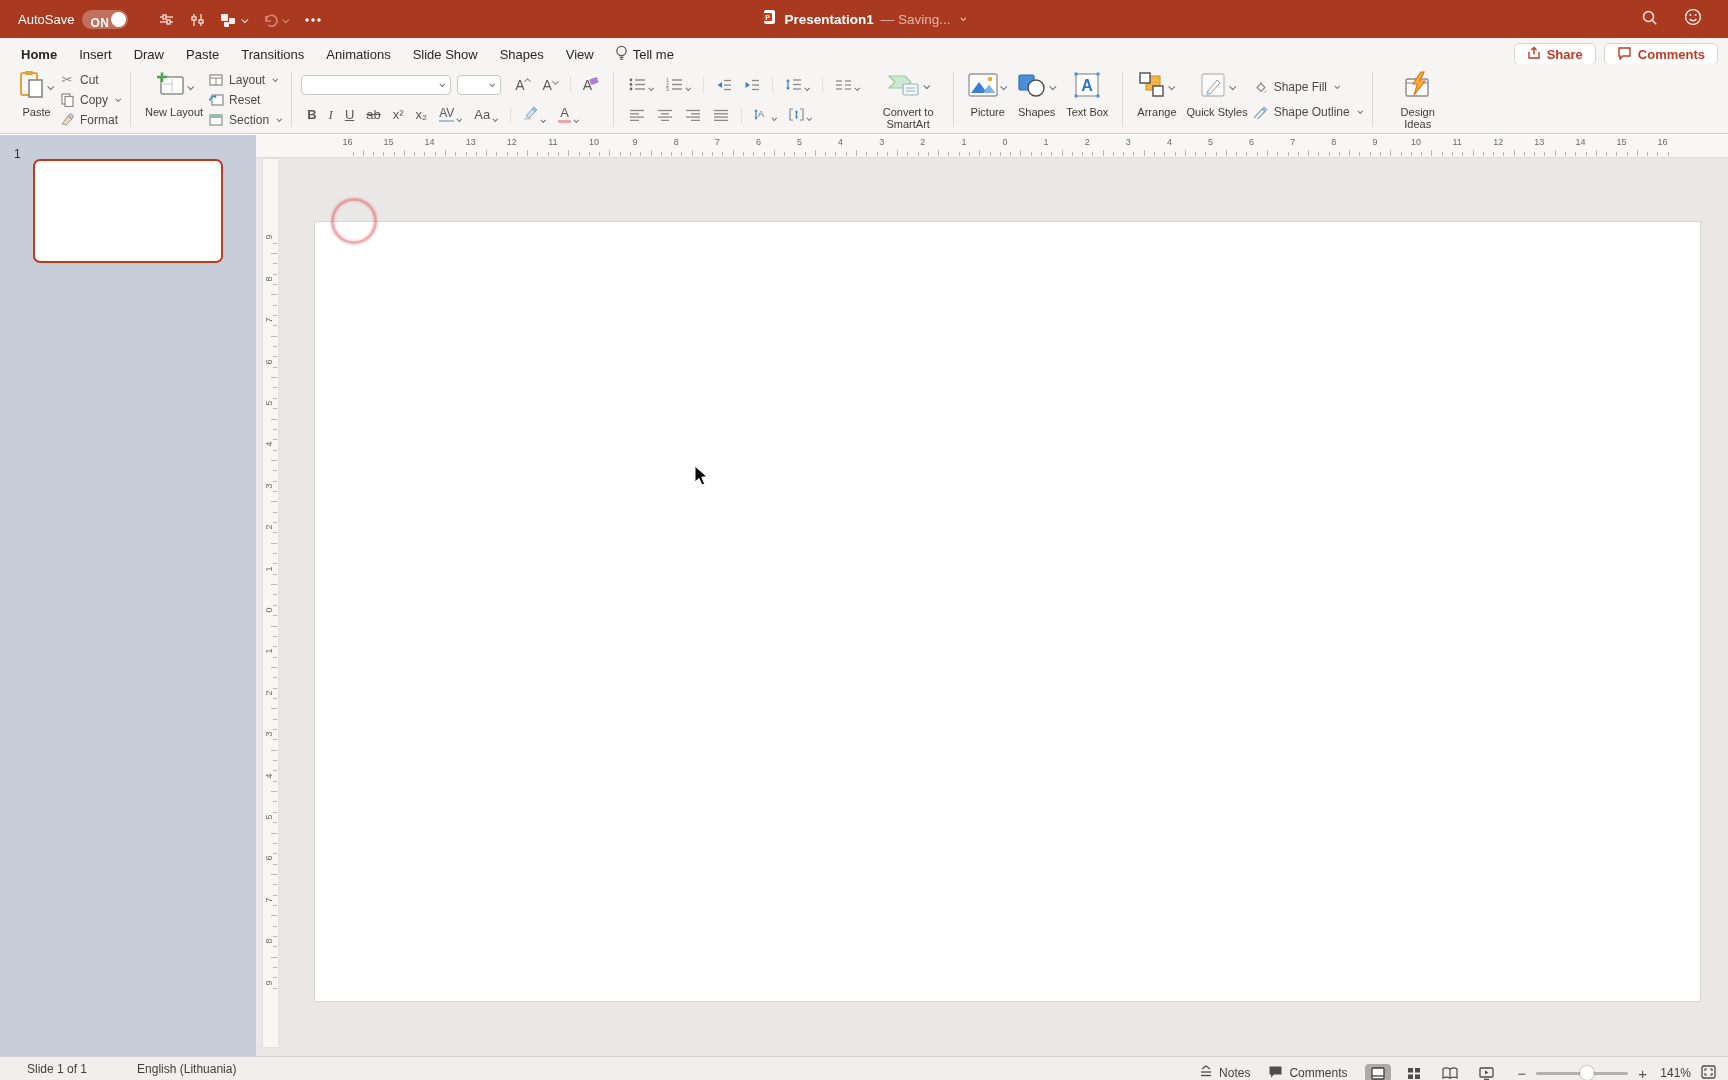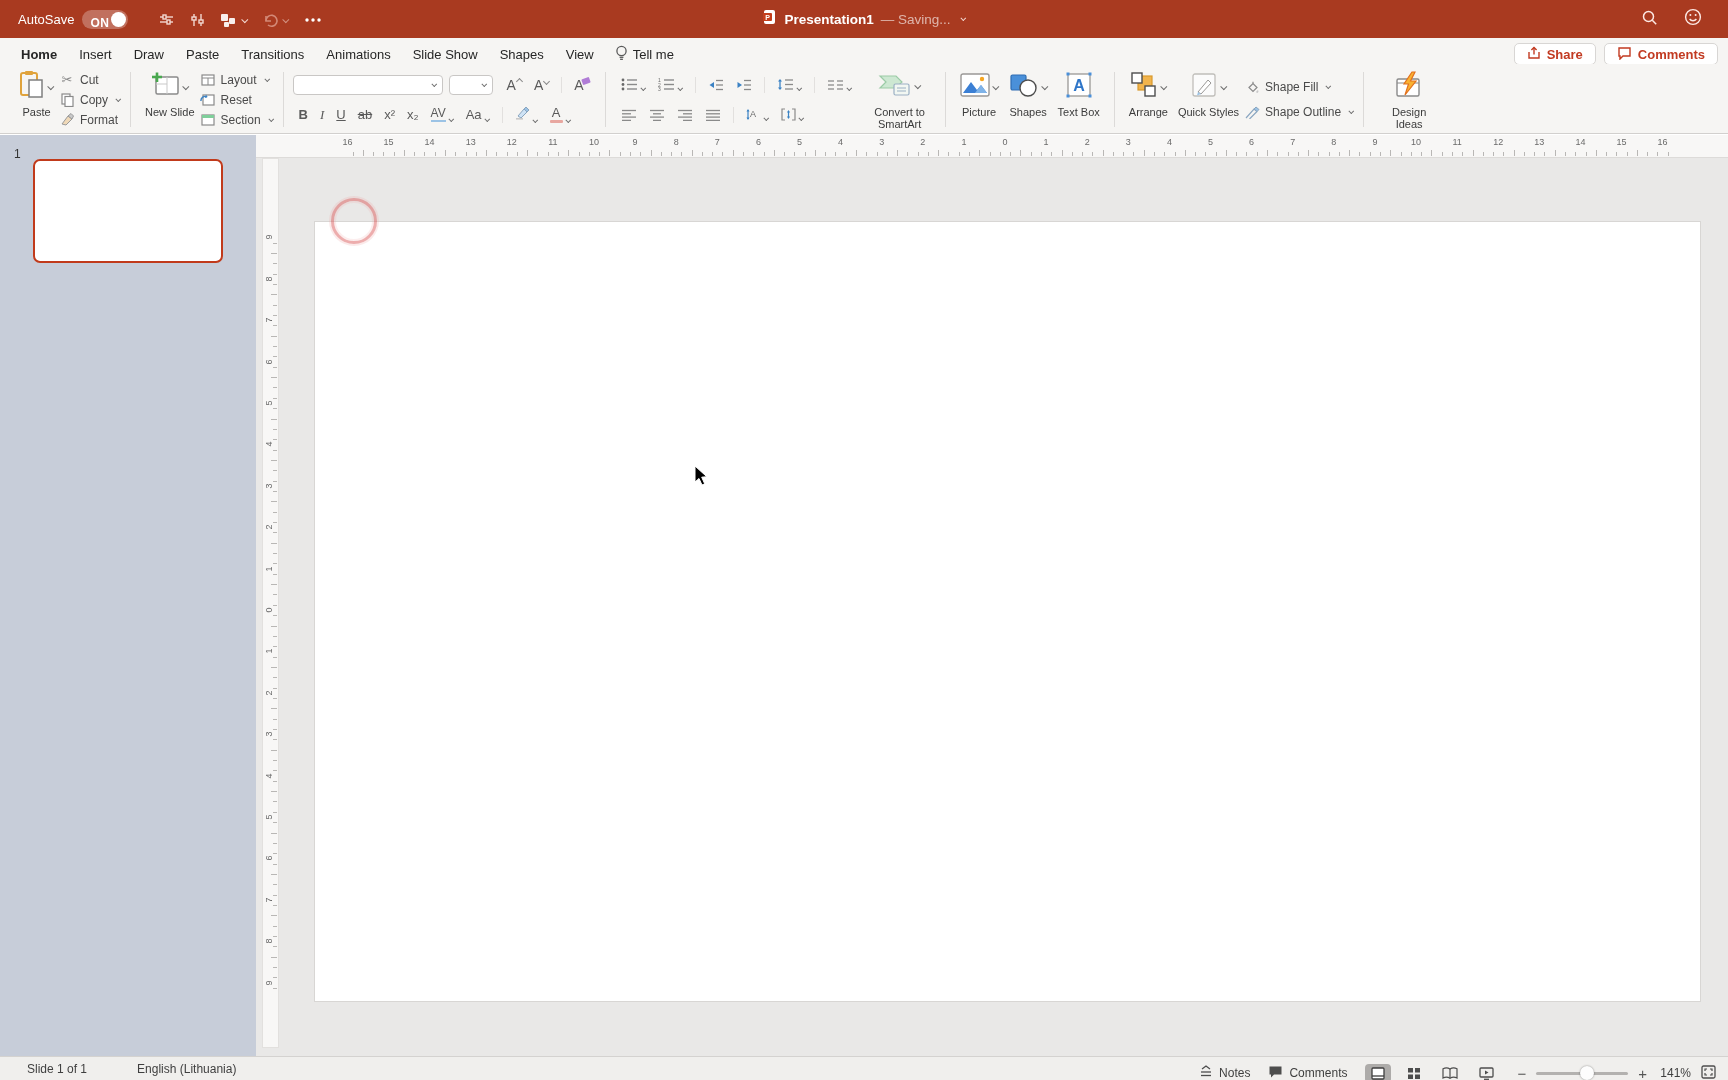--- a/index.html
+++ b/index.html
@@ -289,21 +289,21 @@
         <svg width="30" height="26" viewBox="0 0 30 26">
             <rect x="6" y="5" width="22" height="17" rx="1.5" fill="#fff" stroke="#8a8a8a" stroke-width="1.5"></rect>
             <line x1="6" y1="12" x2="17" y2="12" stroke="#c9c9c9" stroke-width="1"></line>
             <line x1="17" y1="5" x2="17" y2="22" stroke="#c9c9c9" stroke-width="1"></line>
             <line x1="2" y1="5" x2="12" y2="5" stroke="#49a84e" stroke-width="2.6"></line>
             <line x1="7" y1="0.5" x2="7" y2="10" stroke="#49a84e" stroke-width="2.6"></line>
           </svg>
       </span>
       <span class="chv"></span>
     </span>
-    <span class="biglabel">New Slide</span>
+    <span class="biglabel">New Layout</span>
   </div>
   <div class="stack">
     <span class="stackbtn">
       <span class="sicon">
         <svg width="14" height="12" viewBox="0 0 14 12">
             <rect x="1" y="1" width="12" height="10" fill="#fff" stroke="#8a8a8a" stroke-width="1.2"></rect>
             <line x1="1" y1="4" x2="13" y2="4" stroke="#8a8a8a" stroke-width="1"></line>
             <line x1="7" y1="4" x2="7" y2="11" stroke="#8a8a8a" stroke-width="1"></line>
           </svg>
       </span>

